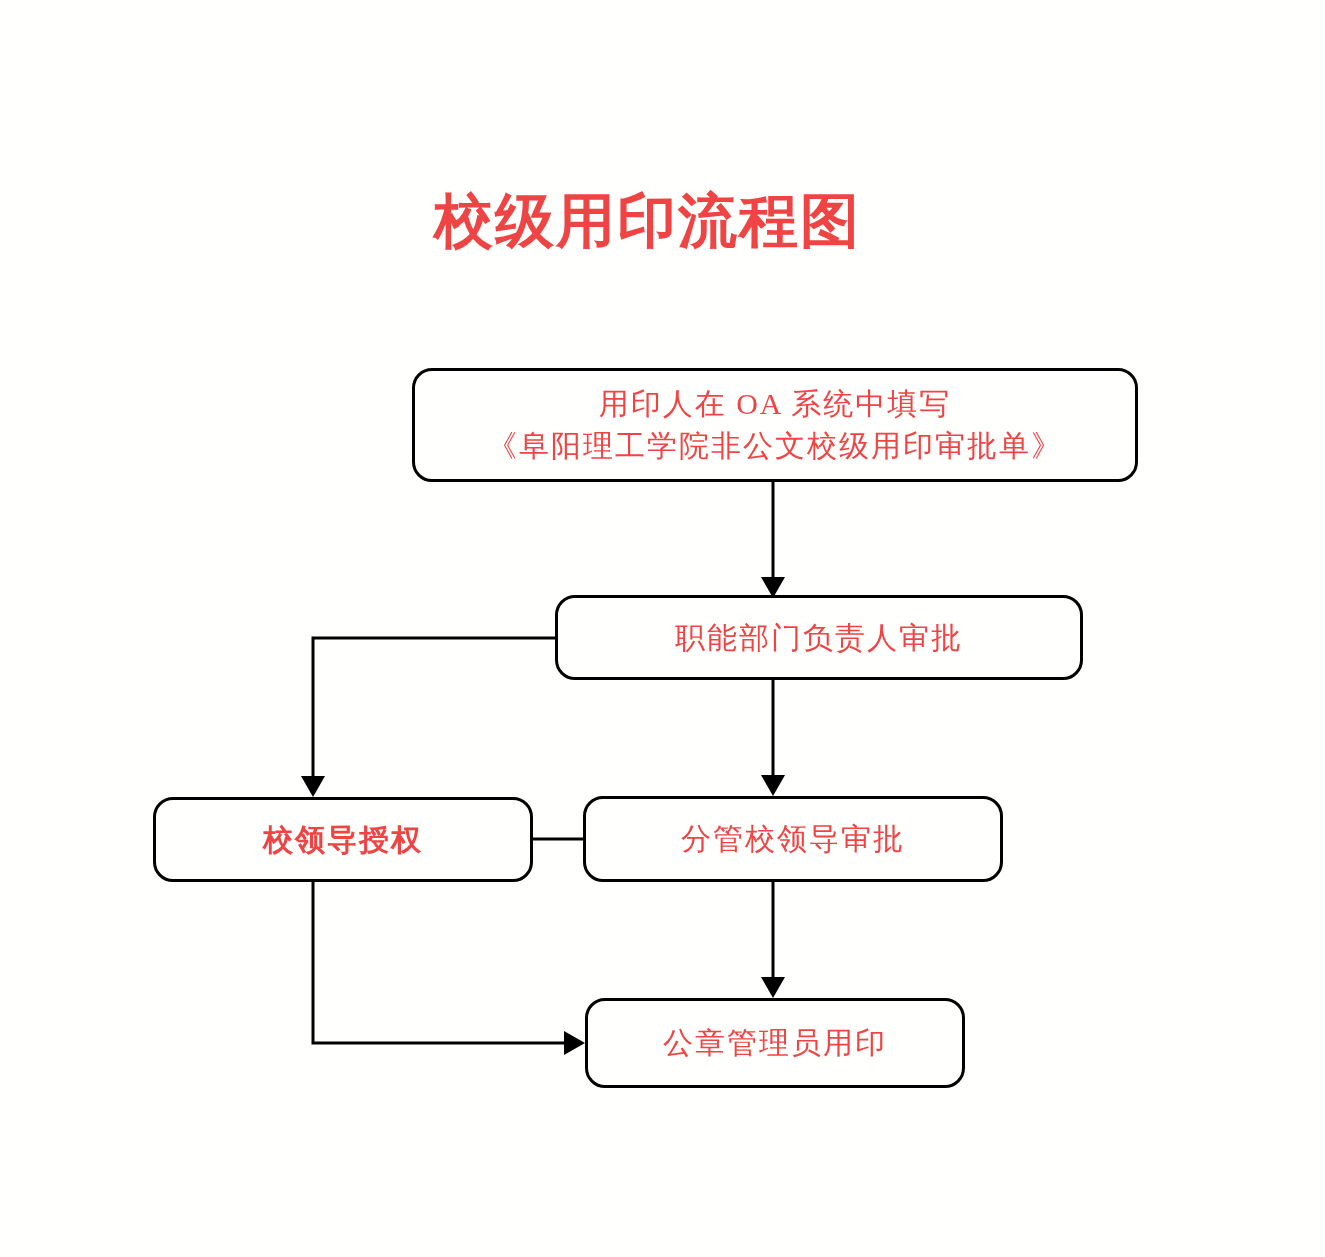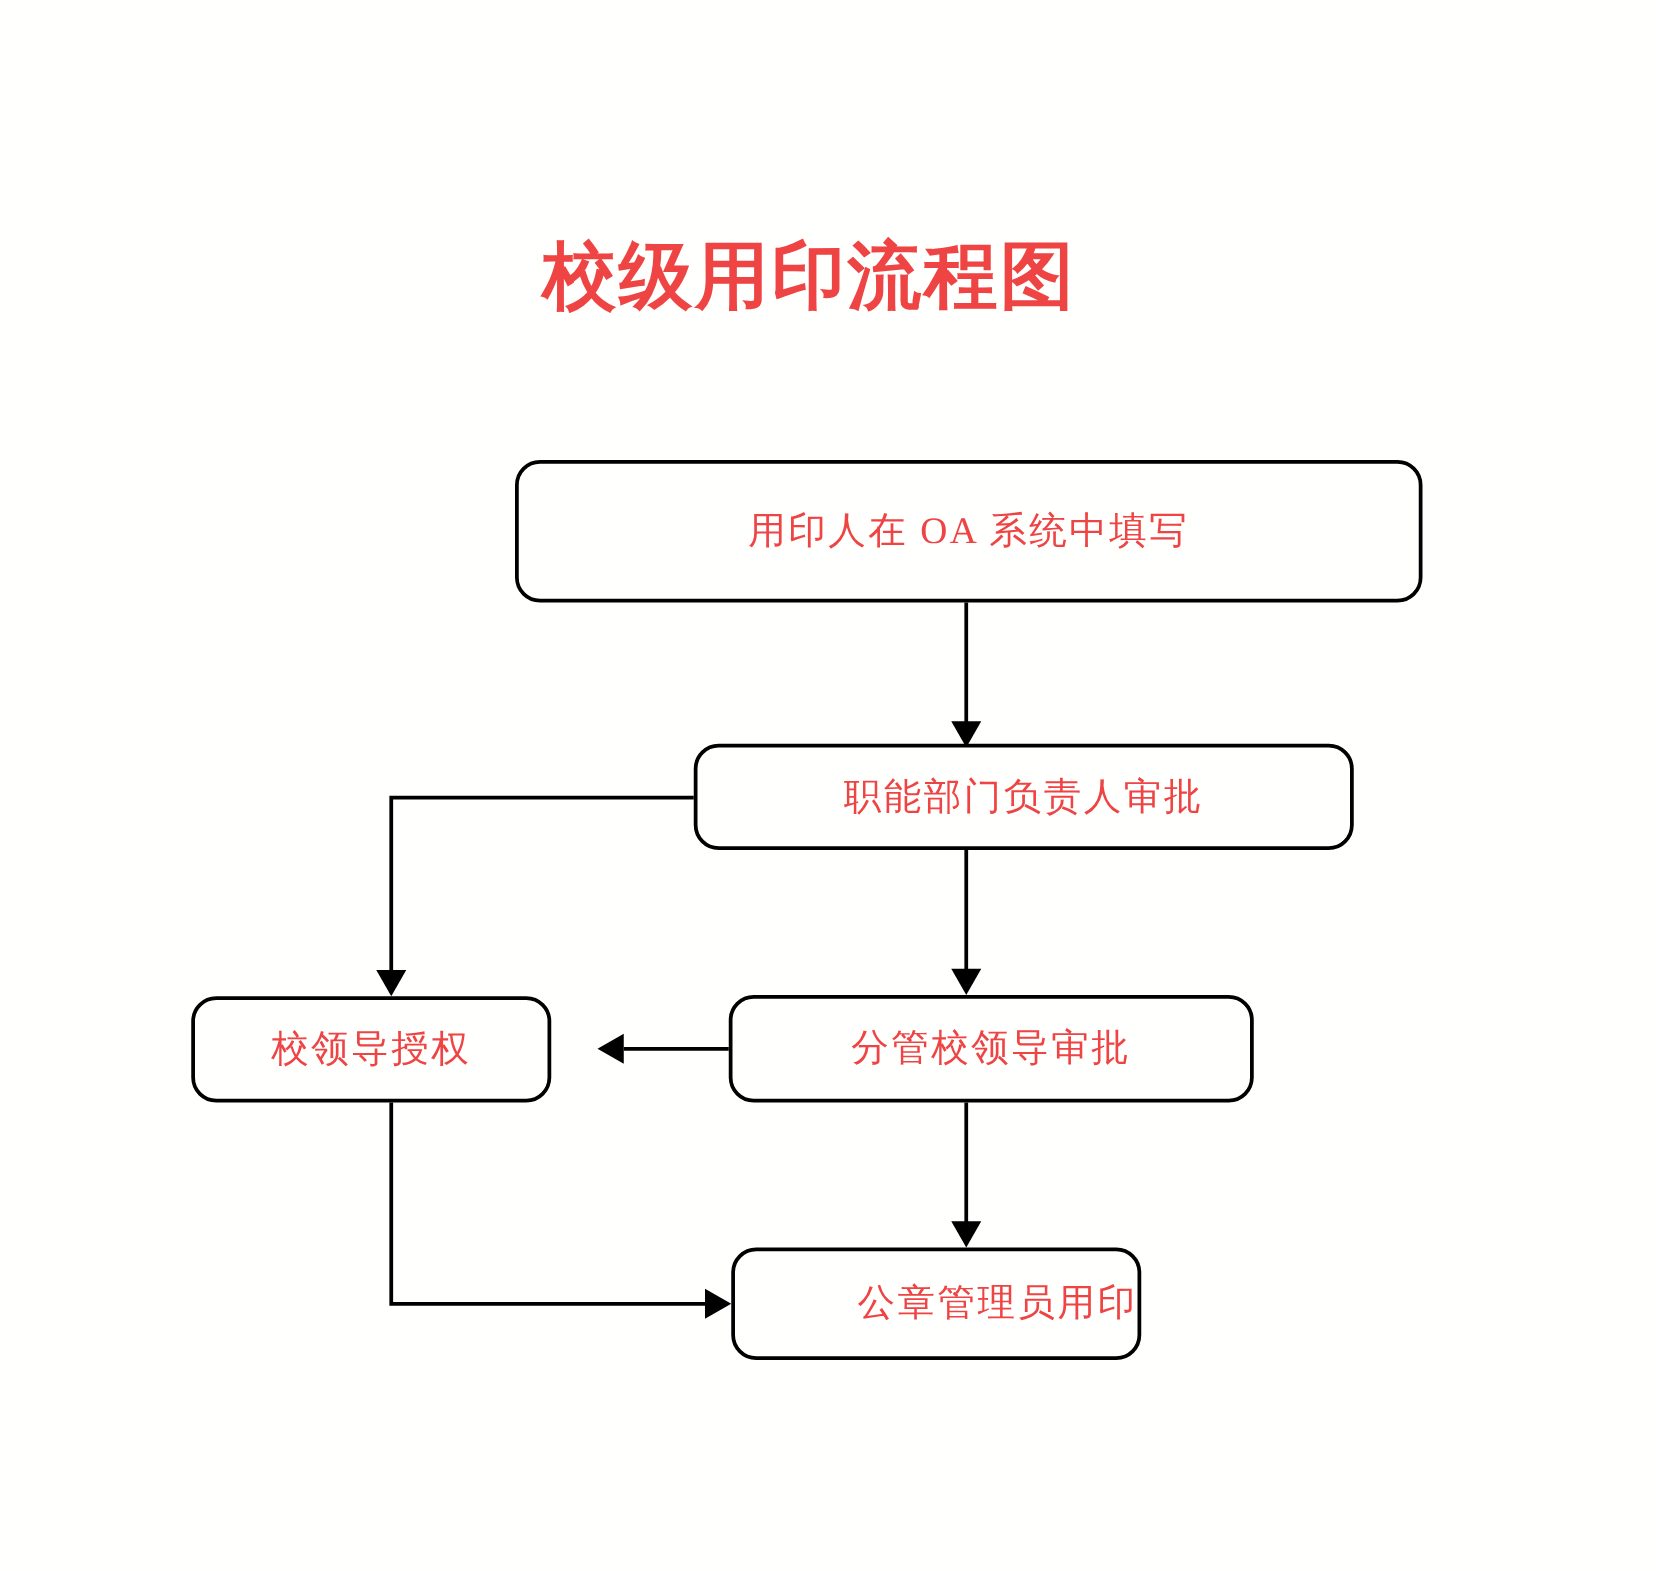--- a/index.html
+++ b/index.html
@@ -38,23 +38,23 @@
     flex-direction: column;
     align-items: center;
     justify-content: center;
     text-align: center;
     font-size: 30px;
     letter-spacing: 2px;
     line-height: 42px;
   }
   .node-fill-form   { left: 412px; top: 368px; width: 726px; height: 114px; }
   .node-dept-head   { left: 555px; top: 595px; width: 528px; height: 85px; }
-  .node-leader-auth { left: 153px; top: 797px; width: 288px; height: 85px; }
+  .node-leader-auth { left: 153px; top: 797px; width: 380px; height: 85px; font-weight: bold; }
   .node-vice-leader { left: 583px; top: 796px; width: 420px; height: 86px; }
-  .node-seal-admin  { left: 585px; top: 998px; width: 328px; height: 90px; align-items: flex-end; }
+  .node-seal-admin  { left: 585px; top: 998px; width: 380px; height: 90px; }
   .connectors {
     position: absolute;
     left: 0;
     top: 0;
     width: 1325px;
     height: 1257px;
     pointer-events: none;
   }
   .connectors line, .connectors polyline {
     stroke: #000000;
@@ -101,20 +101,21 @@
     </g>
 
     <g>
       <polyline points="313,882 313,1043 564,1043"></polyline>
       <polygon points="585,1043 564,1031 564,1055"></polygon>
     </g>
   </svg>
 
   <div class="node node-fill-form">
     <div>用印人在 OA 系统中填写</div>
+    <div>《阜阳理工学院非公文校级用印审批单》</div>
   </div>
 
   <div class="node node-dept-head">
     <div>职能部门负责人审批</div>
   </div>
 
   <div class="node node-leader-auth">
     <div>校领导授权</div>
   </div>
 

